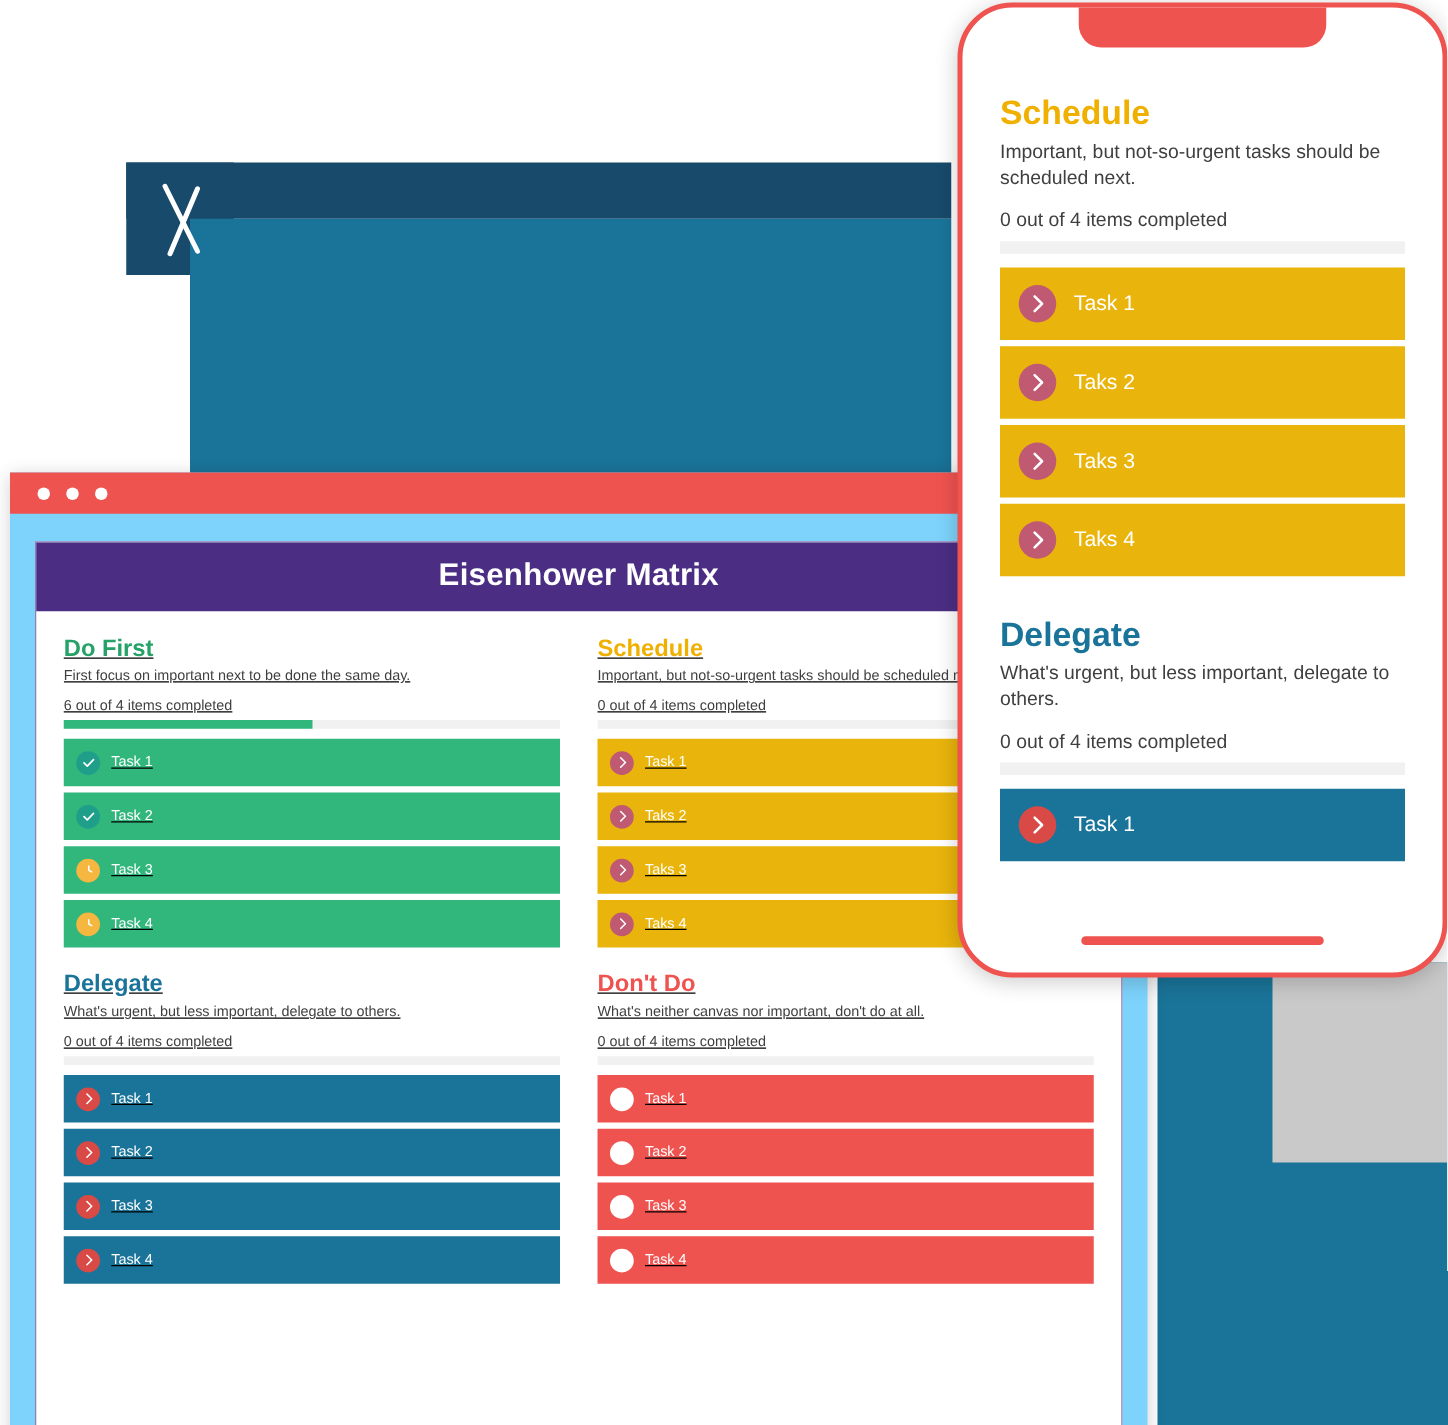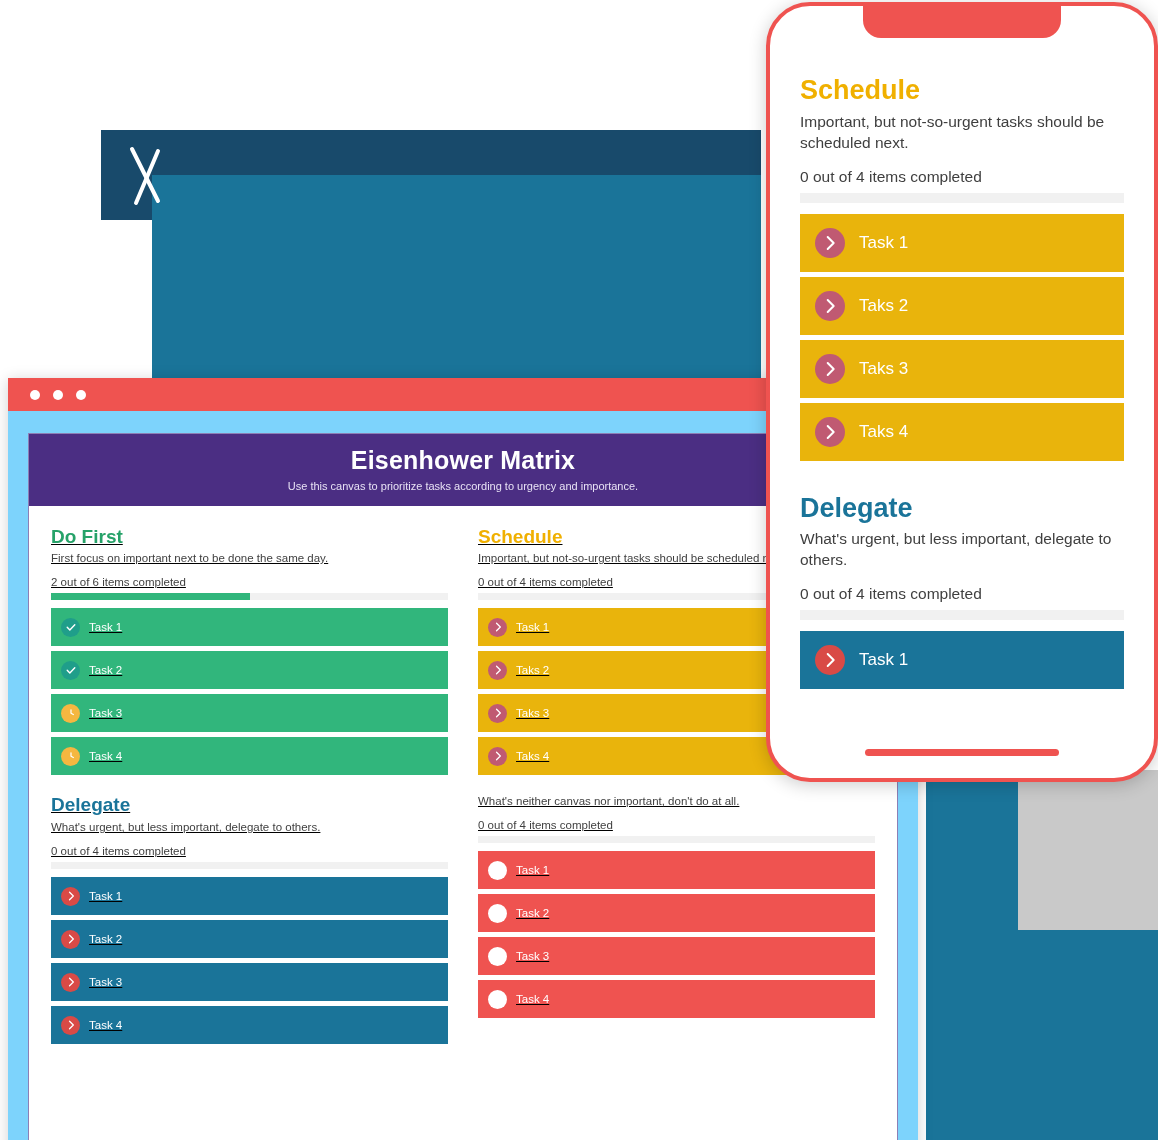--- a/index.html
+++ b/index.html
@@ -125,27 +125,26 @@
   <div id="browser">
     <div id="browser-titlebar">
       <span class="dot"></span>
       <span class="dot"></span>
       <span class="dot"></span>
     </div>
     <div id="browser-body">
       <div id="matrix-card">
         <div id="matrix-header">
           <div id="matrix-title">Eisenhower Matrix</div>
-          <div id="matrix-subtitle">Use this canvas to prioritize tasks according to urgency and importance.</div>
         </div>
         <div id="matrix-grid">
             <div>
               <div class="quad-title" style="color: rgb(38, 162, 105);">Do First</div>
               <div class="quad-desc">First focus on important next to be done the same day.</div>
-              <div class="quad-progress-label">2 out of 6 items completed</div>
+              <div class="quad-progress-label">6 out of 4 items completed</div>
               <div class="progress-track">
                 <div class="progress-fill" style="width: 50%; background: rgb(49, 182, 124);"></div>
               </div>
               <div class="chip" style="background: rgb(49, 182, 124);">
                 <span class="chip-icon" style="background: rgb(31, 158, 138);">
                   <svg width="14" height="14" viewBox="0 0 24 24">
                     <path d="M5.5 12.5 L10 17 L18.5 8" stroke="#ffffff" stroke-width="2.4" fill="none" stroke-linecap="round" stroke-linejoin="round"></path>
                   </svg>
                 </span>
                 <span class="chip-label">Task 1</span>
@@ -249,20 +248,21 @@
               <div class="chip" style="background: rgb(26, 116, 153);">
                 <span class="chip-icon" style="background: rgb(217, 74, 70);">
                   <svg width="14" height="14" viewBox="0 0 24 24">
                     <path d="M9.5 5.5 L16 12 L9.5 18.5" stroke="#ffffff" stroke-width="2.2" fill="none" stroke-linecap="round" stroke-linejoin="round"></path>
                   </svg>
                 </span>
                 <span class="chip-label">Task 4</span>
               </div>
             </div>
             <div>
+              <div class="quad-title" style="color: rgb(239, 83, 80);">Don't Do</div>
               <div class="quad-desc">What's neither canvas nor important, don't do at all.</div>
               <div class="quad-progress-label">0 out of 4 items completed</div>
               <div class="progress-track">
                 <div class="progress-fill" style="width: 0%; background: rgb(239, 83, 80);"></div>
               </div>
               <div class="chip" style="background: rgb(239, 83, 80);">
                 <span class="chip-icon" style="background: rgb(255, 255, 255);"></span>
                 <span class="chip-label">Task 1</span>
               </div>
               <div class="chip" style="background: rgb(239, 83, 80);">

